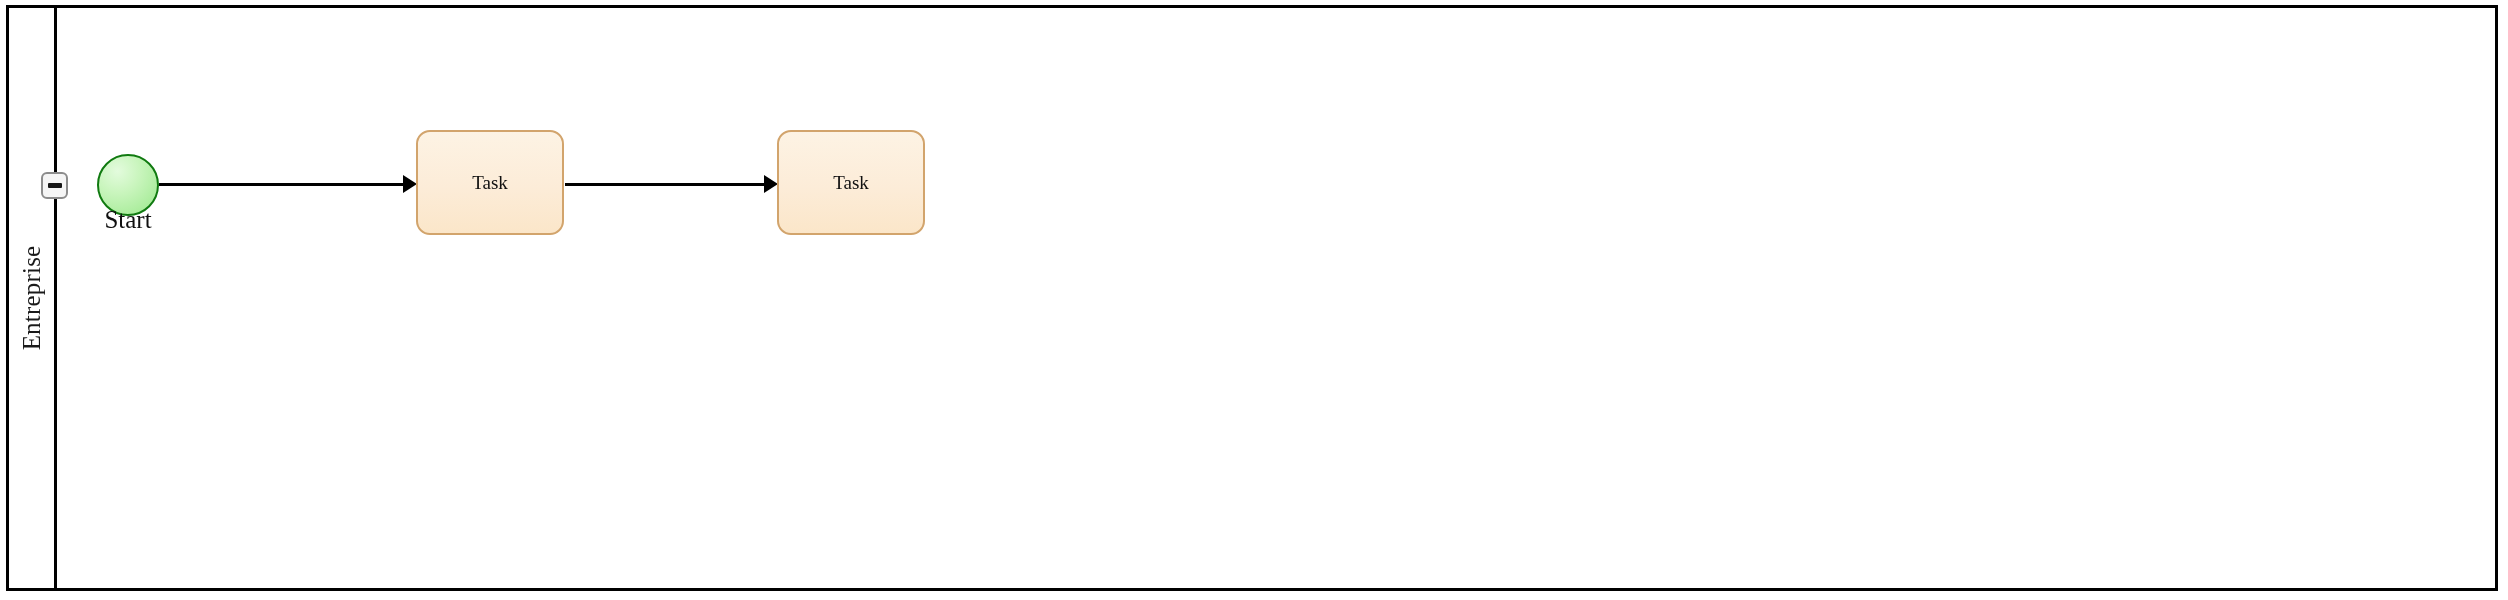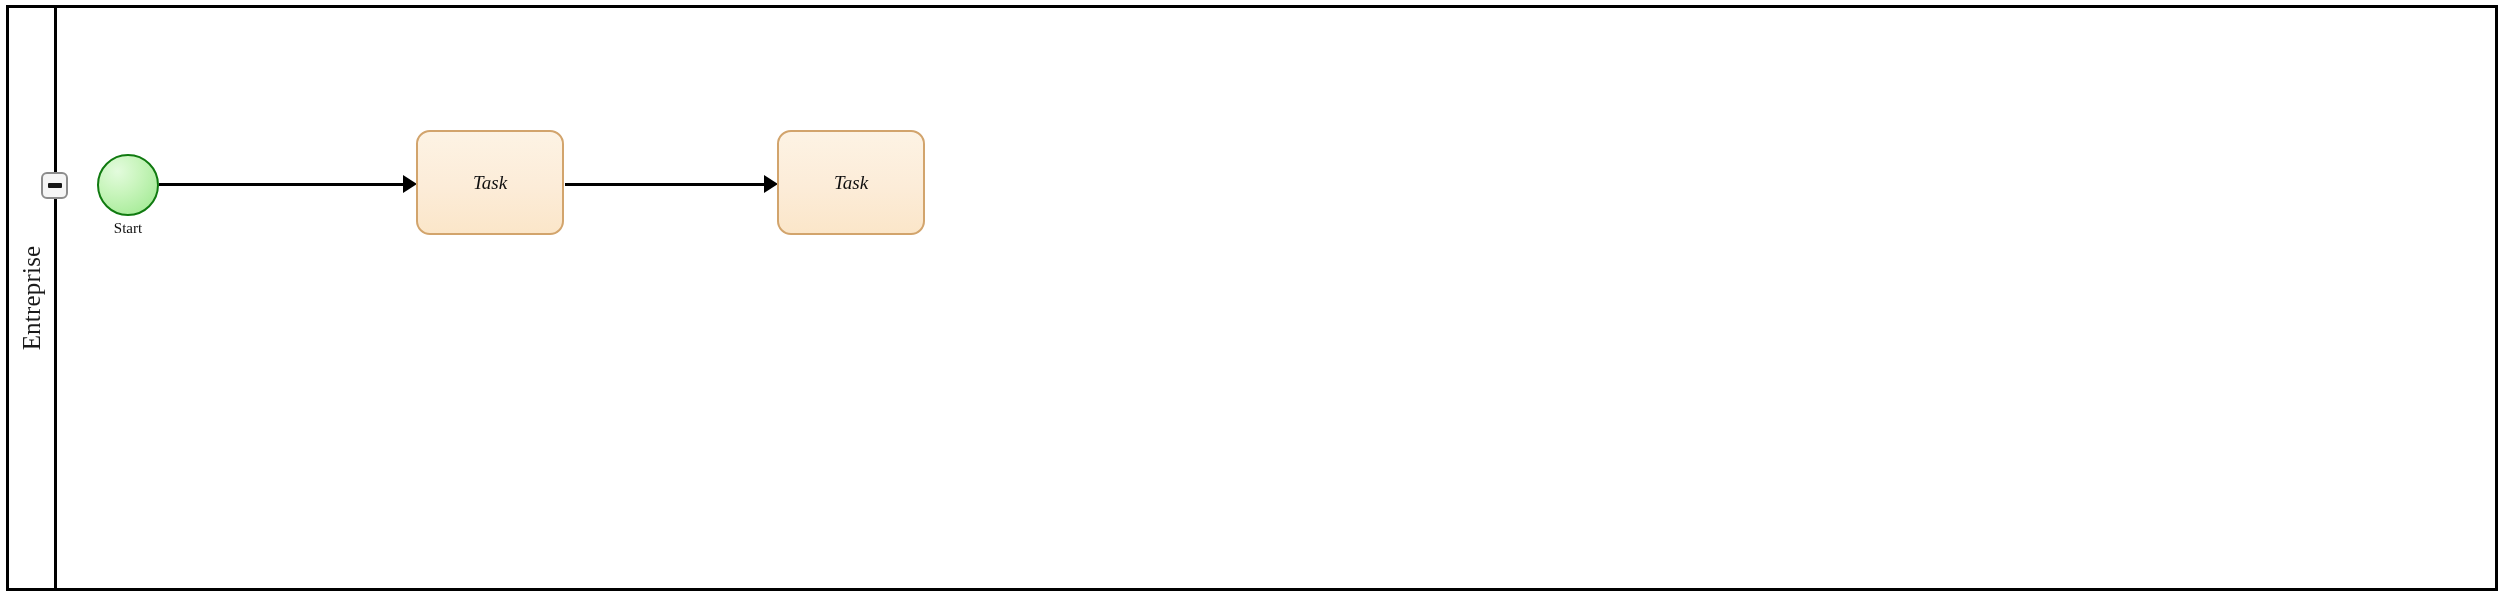--- a/index.html
+++ b/index.html
@@ -106,43 +106,42 @@
     width: 62px;
     height: 62px;
     border-radius: 50%;
     border: 2px solid #107a10;
     background: radial-gradient(circle at 32% 26%, #e3fbdd 0%, #c9f5bd 38%, #9ae88b 100%);
     box-sizing: border-box;
   }
   .start-label {
     position: absolute;
     left: 88px;
-    top: 212px;
+    top: 198px;
     width: 62px;
     text-align: center;
     font-family: "Liberation Serif", "DejaVu Serif", serif;
-    font-size: 15px;
+    font-size: 25px;
     color: #101010;
     white-space: nowrap;
   }
 
   
   .task {
     position: absolute;
     top: 122px;
     width: 148px;
     height: 105px;
     border: 2px solid #d2a46c;
     border-radius: 14px;
     background: linear-gradient(to bottom, #fdf3e4 0%, #fcecd8 55%, #fbe6c9 100%);
     box-sizing: border-box;
     display: flex;
     align-items: center;
     justify-content: center;
-    font-style: italic;
   }
   .task-label {
     font-family: "Liberation Serif", "DejaVu Serif", serif;
     font-size: 19px;
     color: #101010;
   }
   #task-1 { left: 407px; }
   #task-2 { left: 768px; }
 
   

